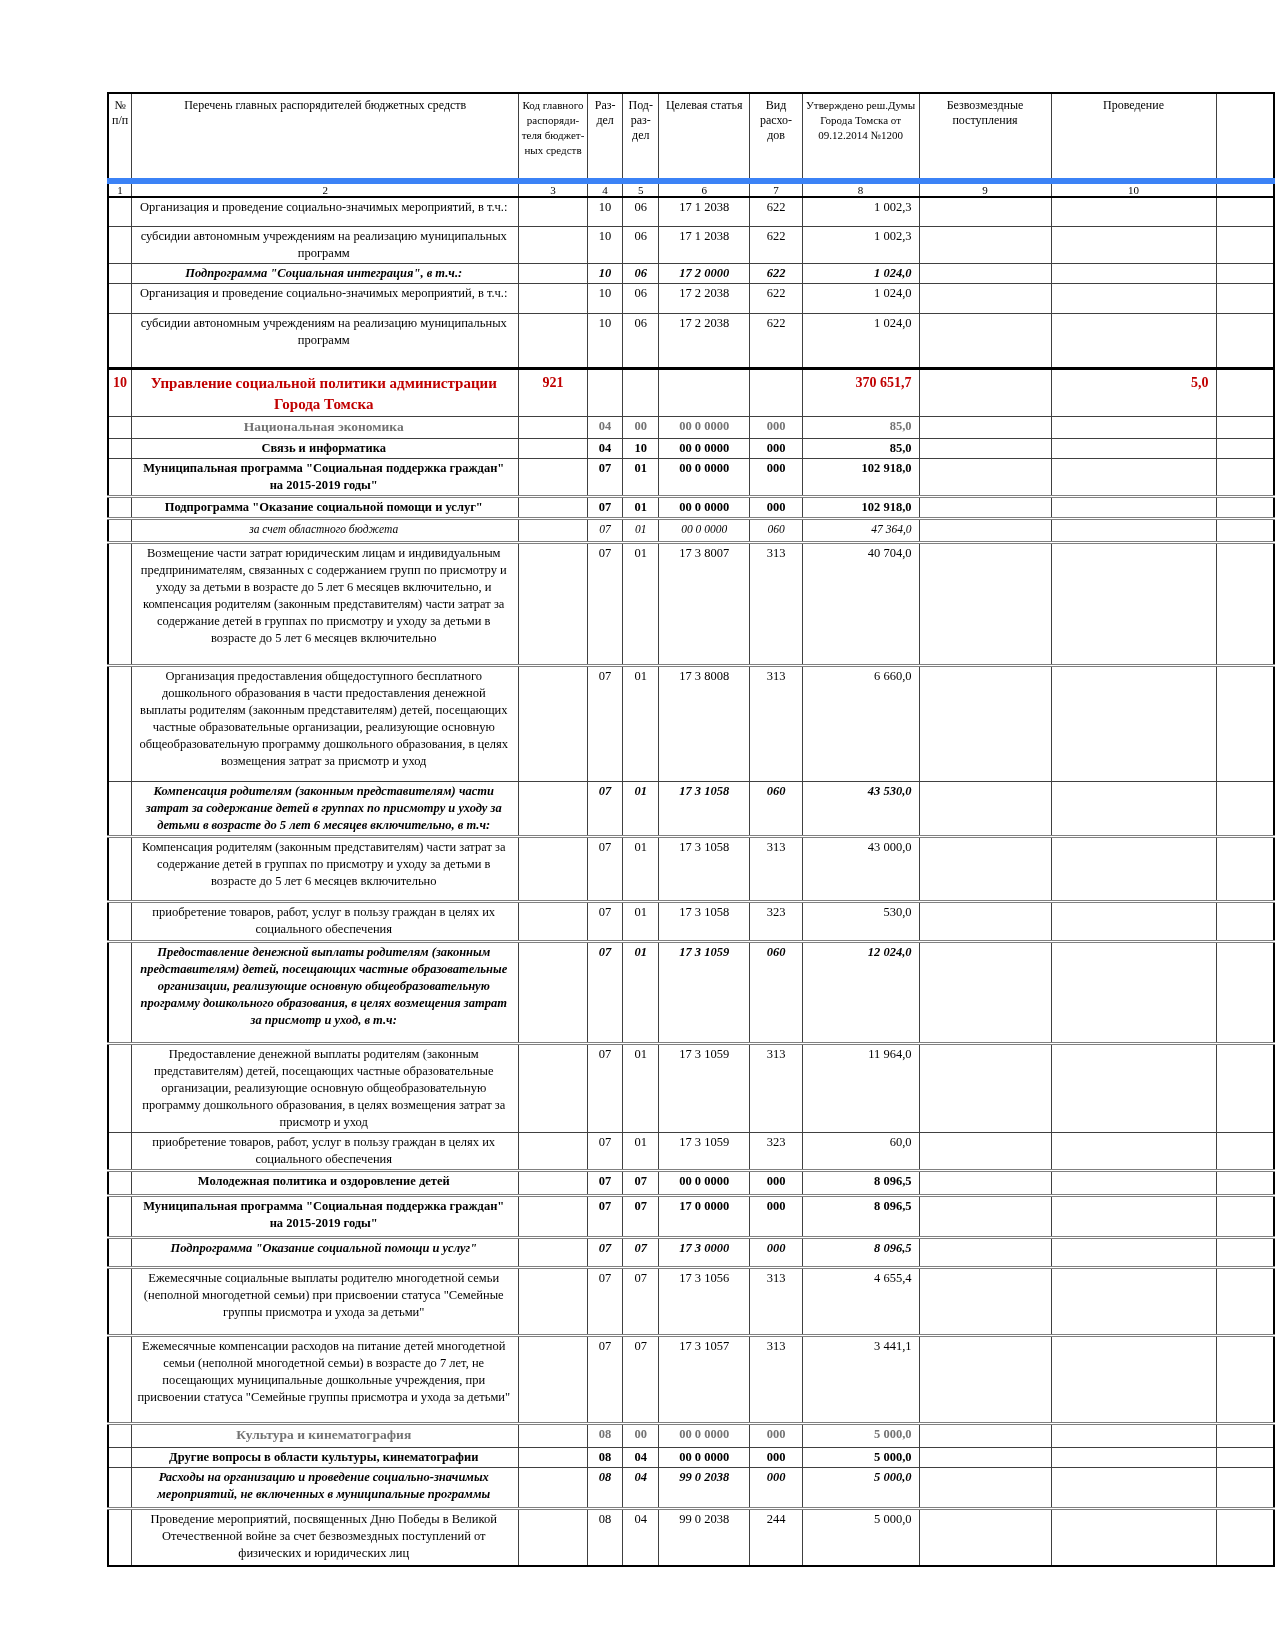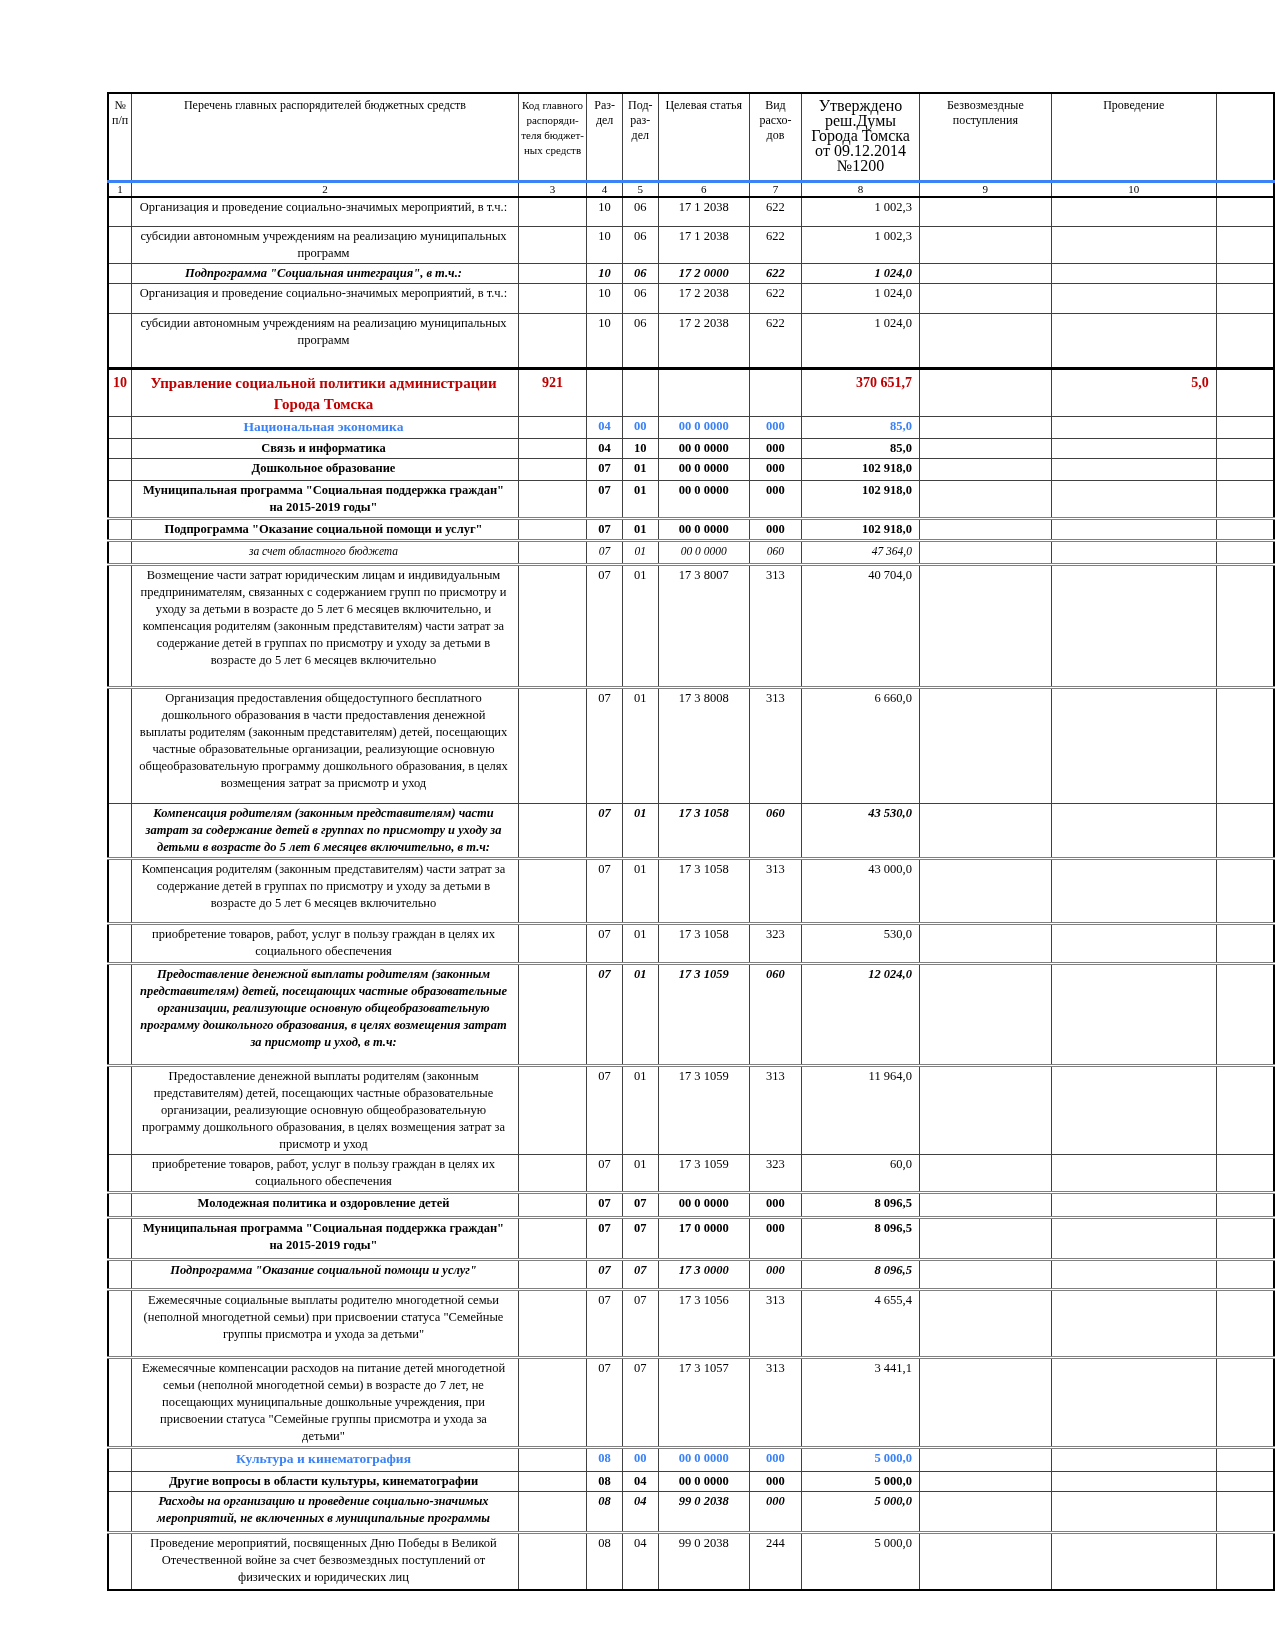--- a/index.html
+++ b/index.html
@@ -14,39 +14,39 @@
     border:2px solid #000;
   }
   th, td {
     border:1px solid #404040;
     vertical-align:top; overflow:hidden;
     padding:1px 2px;
     font-size:12.5px; line-height:17px;
   }
   thead th { font-weight:normal; text-align:center; font-size:12px; line-height:15px; padding-top:4px; }
   tr.head { height:88px; }
-  tr.head th { border-bottom:3px solid #3b82f6;font-family:Liberation Serif, serif; }
+  tr.head th { border-bottom:6px solid #3b82f6;font-family:Liberation Serif, serif; }
   th.h-code { font-size:11px; }
-  th.h-approved { font-size:16px; }
+  th.h-approved { font-size:11px; }
   tr.nums { height:16px; }
   tr.nums th { font-size:11px; line-height:12px; padding:0; border-bottom:2px solid #000; }
 
   
   .c-num  { text-align:center; padding-left:0; padding-right:0; }
   .c-name { text-align:center; padding-left:5px; padding-right:8px; }
   .c-code { text-align:center; }
   .c-rz, .c-pr, .c-target, .c-vid { text-align:center; }
   .c-approved, .c-grat, .c-clar { text-align:right; padding-right:7px; }
 
   
   tr.normal td { font-weight:normal; }
   tr.bold td { font-weight:bold; }
   tr.bolditalic td { font-weight:bold; font-style:italic; }
   tr.italic td { font-style:italic; font-size:11.5px; }
-  tr.blue td { font-weight:bold; color:#3b82f6; }
+  tr.blue td { font-weight:bold; color:#737373; }
   tr.blue .c-name { font-size:13.5px; }
   tr.red td { font-weight:bold; color:#c00000; border-top:3px solid #000; }
   tr.red .c-name { font-size:15px; line-height:21px; padding-top:3px; }
   tr.red .c-num, tr.red .c-code, tr.red .c-approved, tr.red .c-clar { font-size:14px; padding-top:4px; }
 
   tr.sep td { border-top:3px double #808080; }
 </style>
 </head>
 <body>
 
@@ -191,33 +191,20 @@
           <td class="c-code"></td>
           <td class="c-rz">04</td>
           <td class="c-pr">10</td>
           <td class="c-target">00 0 0000</td>
           <td class="c-vid">000</td>
           <td class="c-approved">85,0</td>
           <td class="c-grat"></td>
           <td class="c-clar"></td>
           <td class="c-extra"></td>
         </tr>
-        <tr class="bold" style="height: 22px;">
-          <td class="c-num"></td>
-          <td class="c-name">Дошкольное образование</td>
-          <td class="c-code"></td>
-          <td class="c-rz">07</td>
-          <td class="c-pr">01</td>
-          <td class="c-target">00 0 0000</td>
-          <td class="c-vid">000</td>
-          <td class="c-approved">102 918,0</td>
-          <td class="c-grat"></td>
-          <td class="c-clar"></td>
-          <td class="c-extra"></td>
-        </tr>
         <tr class="bold" style="height: 38px;">
           <td class="c-num"></td>
           <td class="c-name">Муниципальная программа "Социальная поддержка граждан" на 2015-2019 годы"</td>
           <td class="c-code"></td>
           <td class="c-rz">07</td>
           <td class="c-pr">01</td>
           <td class="c-target">00 0 0000</td>
           <td class="c-vid">000</td>
           <td class="c-approved">102 918,0</td>
           <td class="c-grat"></td>

